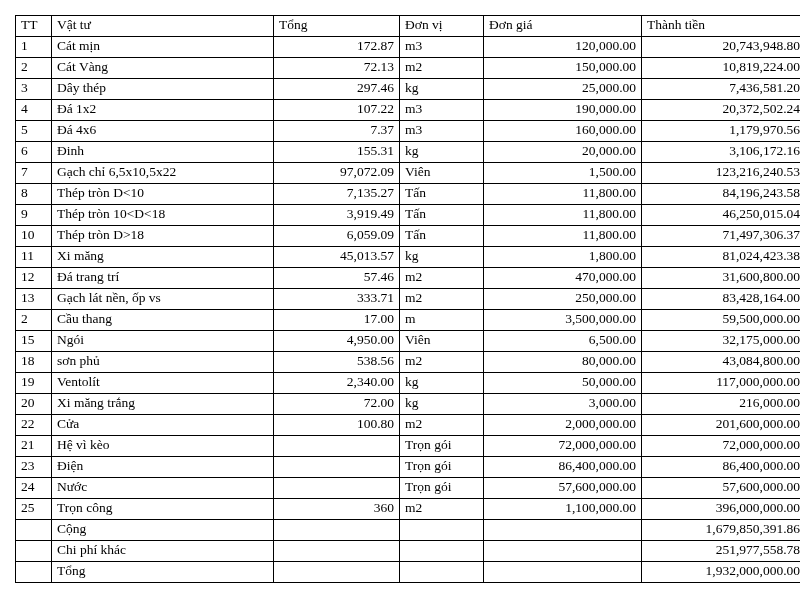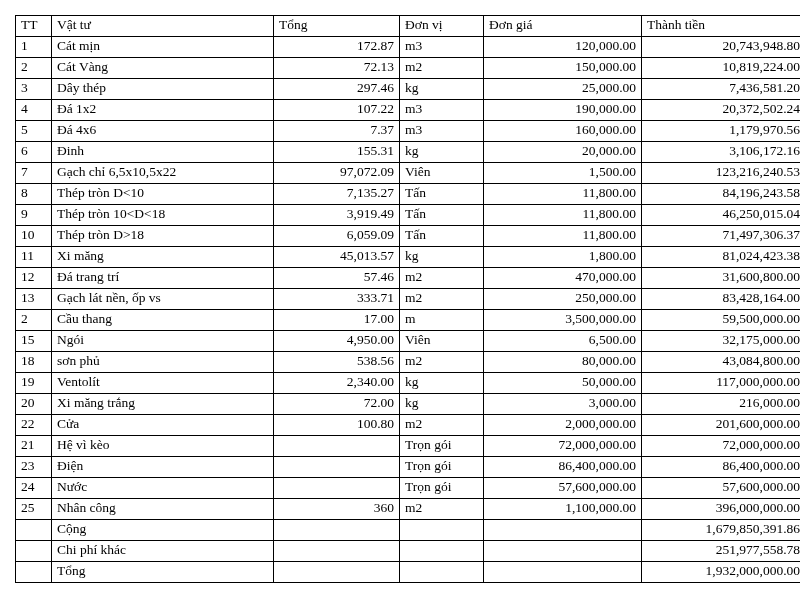--- a/index.html
+++ b/index.html
@@ -250,21 +250,21 @@
         <tr>
           <td class="ta-l">24</td>
           <td class="ta-l">Nước</td>
           <td class="ta-r cell-empty"></td>
           <td class="ta-l">Trọn gói</td>
           <td class="ta-r">57,600,000.00</td>
           <td class="ta-r">57,600,000.00</td>
         </tr>
         <tr>
           <td class="ta-l">25</td>
-          <td class="ta-l">Nhân công</td>
+          <td class="ta-l">Trọn công</td>
           <td class="ta-r">360</td>
           <td class="ta-l">m2</td>
           <td class="ta-r">1,100,000.00</td>
           <td class="ta-r">396,000,000.00</td>
         </tr>
         <tr class="summary-row">
           <td class="ta-l cell-empty"></td>
           <td class="ta-l">Cộng</td>
           <td class="ta-r cell-empty"></td>
           <td class="ta-l cell-empty"></td>

